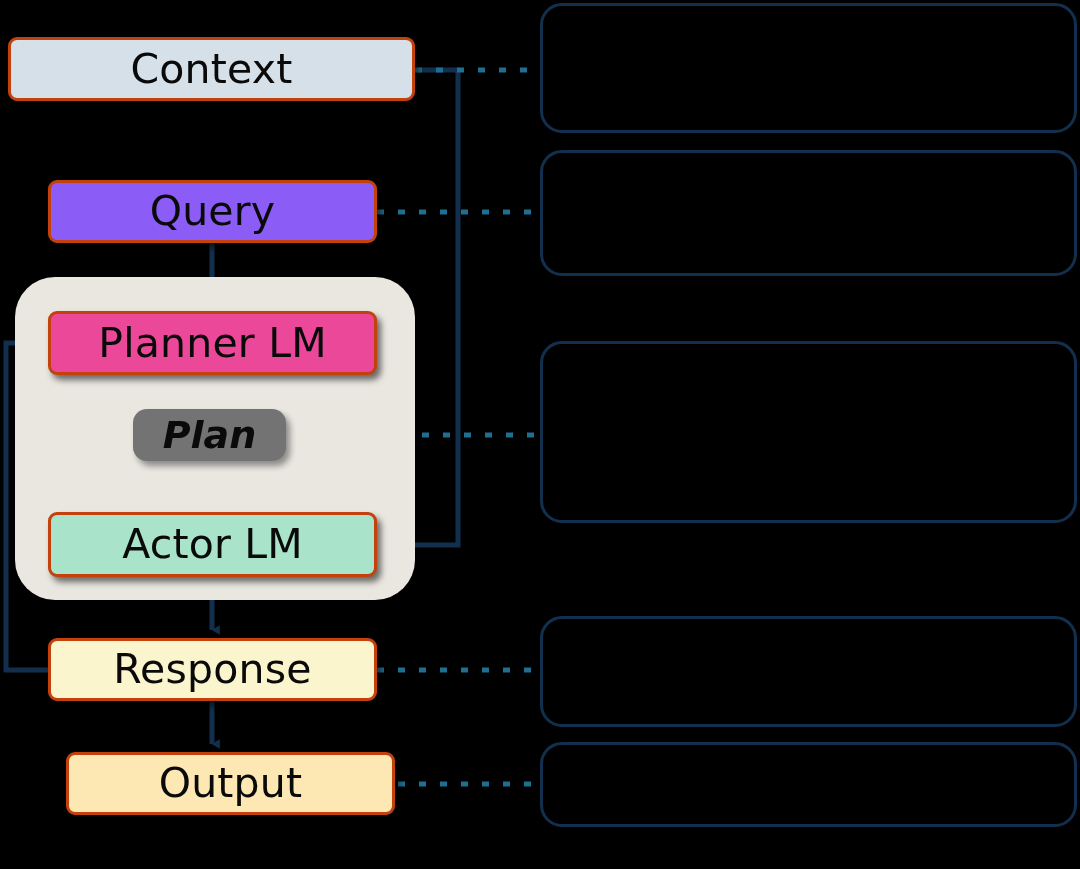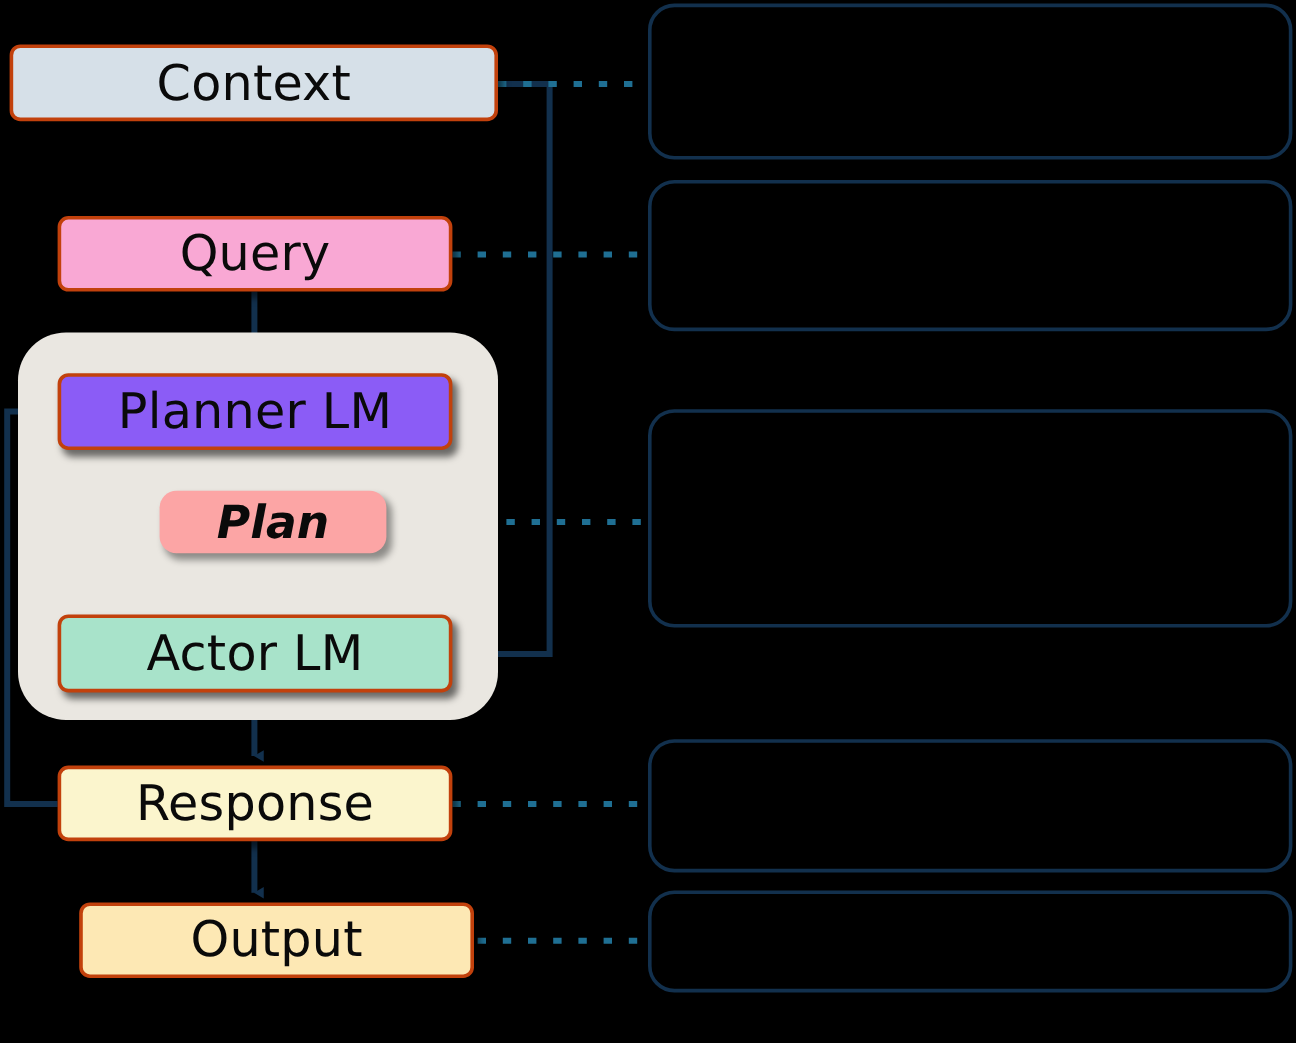--- a/index.html
+++ b/index.html
@@ -125,29 +125,29 @@
 
     <path d="M 377,784 L 540,784" fill="none" stroke="#1f6f93" stroke-width="5" stroke-dasharray="7 14" stroke-linecap="butt"></path>
   </svg>
 
   <div class="agent-shell" id="agent-shell" style="left: 15px; top: 277px; width: 400px; height: 323px; background: rgb(234, 231, 225);"></div>
 
   <div class="node" id="node-context" style="left: 8px; top: 37px; width: 407px; height: 64px; background: rgb(214, 224, 232);">
     <span class="node-label">Context</span>
   </div>
 
-  <div class="node" id="node-query" style="left: 48px; top: 180px; width: 329px; height: 63px; background: #f9a8d4;">
+  <div class="node" id="node-query" style="left: 48px; top: 180px; width: 329px; height: 63px; background: #8b5cf6;">
     <span class="node-label">Query</span>
   </div>
 
-  <div class="node" id="node-planner-lm" style="left: 48px; top: 311px; width: 329px; height: 64px; background: #8b5cf6;">
+  <div class="node" id="node-planner-lm" style="left: 48px; top: 311px; width: 329px; height: 64px; background: #ec4899;">
     <span class="node-label">Planner LM</span>
   </div>
 
-  <div class="pill" id="pill-plan" style="left: 133px; top: 409px; width: 189px; height: 52px; background: #fca5a5;">
+  <div class="pill" id="pill-plan" style="left: 133px; top: 409px; width: 153px; height: 52px; background: #737373;">
     <span class="pill-label">Plan</span>
   </div>
 
   <div class="node" id="node-response" style="left: 48px; top: 638px; width: 329px; height: 63px; background: rgb(251, 245, 205);">
     <span class="node-label">Response</span>
   </div>
 
   <div class="node" id="node-actor-lm" style="left: 48px; top: 512px; width: 329px; height: 65px; background: rgb(168, 227, 202);">
     <span class="node-label">Actor LM</span>
   </div>

